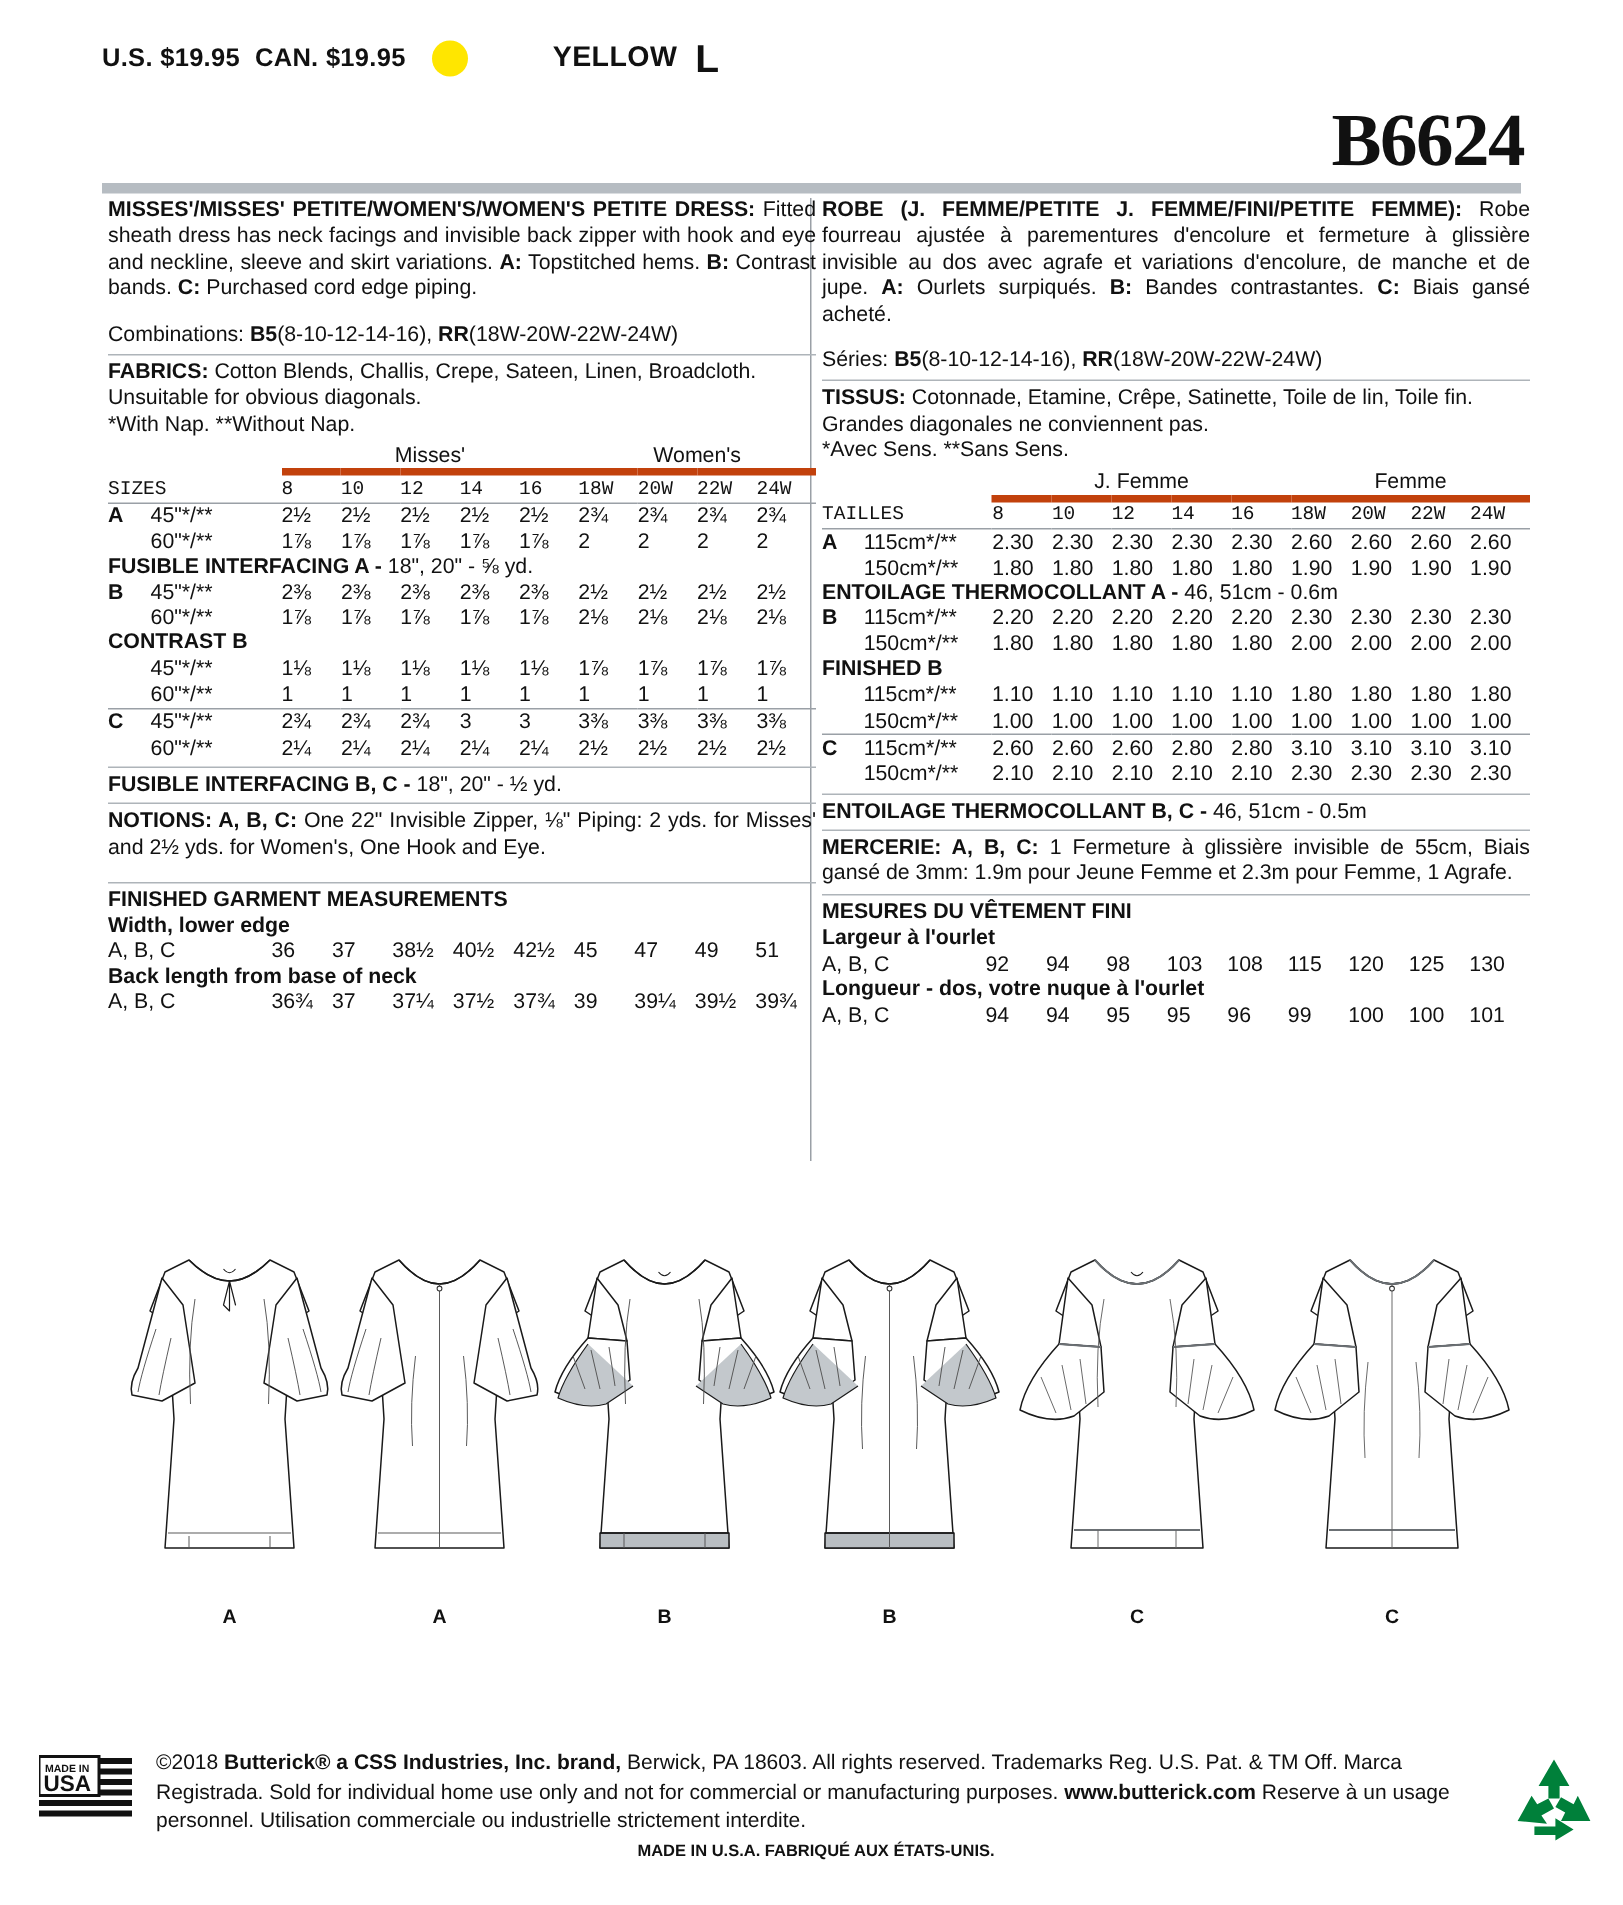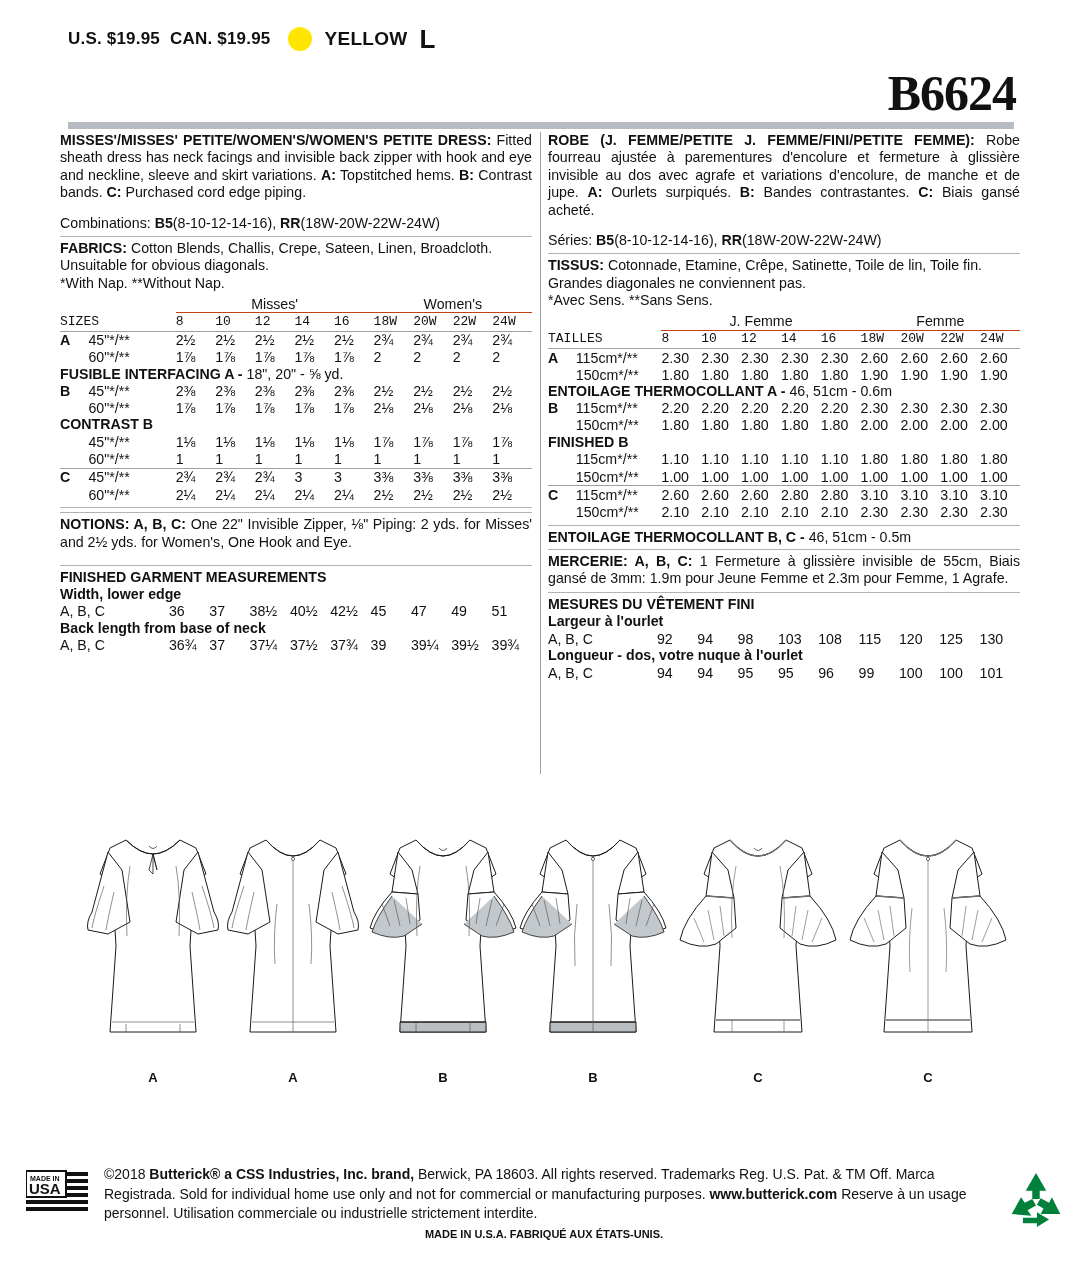--- a/index.html
+++ b/index.html
@@ -19,21 +19,21 @@
     display:flex; align-items:center; gap:0px;
   }
   .price{
     font-weight:bold; font-size:17px; letter-spacing:0.2px;
     font-family:"Liberation Sans", sans-serif;
   }
   .dot{
     width:24px;height:24px;border-radius:50%;
     background:#ffe600; display:inline-block; margin:0 12px 0 18px;
   }
-  .colorname{font-weight:bold;font-size:19px;letter-spacing:0.3px;}
+  .colorname{font-weight:bold;font-size:19px;letter-spacing:0.3px;margin-left:44px;}
   .sizeletter{font-weight:bold;font-size:26px;margin-left:12px;line-height:1;}
 
   .title-row{
     position:absolute; left:66px; top:68px; width:950px;
     display:flex; align-items:flex-end;flex-direction:column;
   }
   .patno{
     font-family:"Liberation Serif", serif;
     font-weight:bold; font-size:50px; line-height:1; letter-spacing:-1px;
   }
@@ -48,21 +48,21 @@
     background:#b6bcc2;
   }
 
   
   .cols{
     position:absolute; left:0; top:132px; width:1082px; height:650px;
   }
   .col{
     position:absolute; top:0; width:472px;
   }
-  .col.left{ left:60px; }
+  .col.left{ left:72px; }
   .col.right{ left:548px; }
   .vrule{
     position:absolute; left:540px; top:132px; width:1px; height:642px;
     background:#9aa0a6;
   }
 
   .para{
     font-size:14.2px; line-height:17.4px; text-align:justify;
     margin:0 0 0 0;
   }
@@ -75,21 +75,21 @@
   table.sz{
     border-collapse:collapse; width:472px;
     font-size:14.2px; line-height:16px;
   }
   table.sz td{ padding:0.6px 0; vertical-align:bottom; white-space:nowrap;}
   td.lbl{ width:28px; font-weight:bold; }
   td.wid{ width:86px; }
   td.num{ text-align:left; width:39px; }
   .right td.num{ width:40px; text-align:left; }
   .grouphdr td{ text-align:center; font-size:14.2px; padding-bottom:0; }
-  .grouphdr .ul{ border-bottom:1px solid #c2410c; }
+  .grouphdr .ul{ border-bottom:5px solid #c2410c; }
   tr.hdr td{ font-size:13px;font-family:Liberation Mono, monospace; }
   tr.hdr td.lbl2{ font-weight:normal; }
   .uline td{ border-bottom:1px solid #9aa0a6; padding-bottom:2px;}
   .fullrow{ font-weight:bold; font-size:14.2px; }
   .fullrow .norm{ font-weight:normal; }
 
   .secthead{ font-weight:bold; font-size:14.2px; line-height:17px;}
   .subhead{ font-weight:bold; font-size:14.2px; line-height:17px;}
 
   table.fg{ border-collapse:collapse; width:472px; font-size:14.2px;}
@@ -309,20 +309,23 @@
         <td class="num">2¼</td>
         <td class="num">2½</td>
         <td class="num">2½</td>
         <td class="num">2½</td>
         <td class="num">2½</td>
       </tr>
     </tbody>
       </table>
 
     <div class="hr"></div>
+    <div class="fullrow">
+      <span>FUSIBLE INTERFACING B, C - </span><span class="norm">18", 20" - ½ yd.</span>
+    </div>
     <div class="hr"></div>
 
     <p class="para">
       <b>NOTIONS: A, B, C:</b><span> One 22" Invisible Zipper, ⅛" Piping: 2 yds. for Misses' and 2½ yds. for Women's, One Hook and Eye.</span>
     </p>
 
     <div style="height:10px"></div>
     <div class="hr"></div>
 
     <div class="secthead">FINISHED GARMENT MEASUREMENTS</div>

